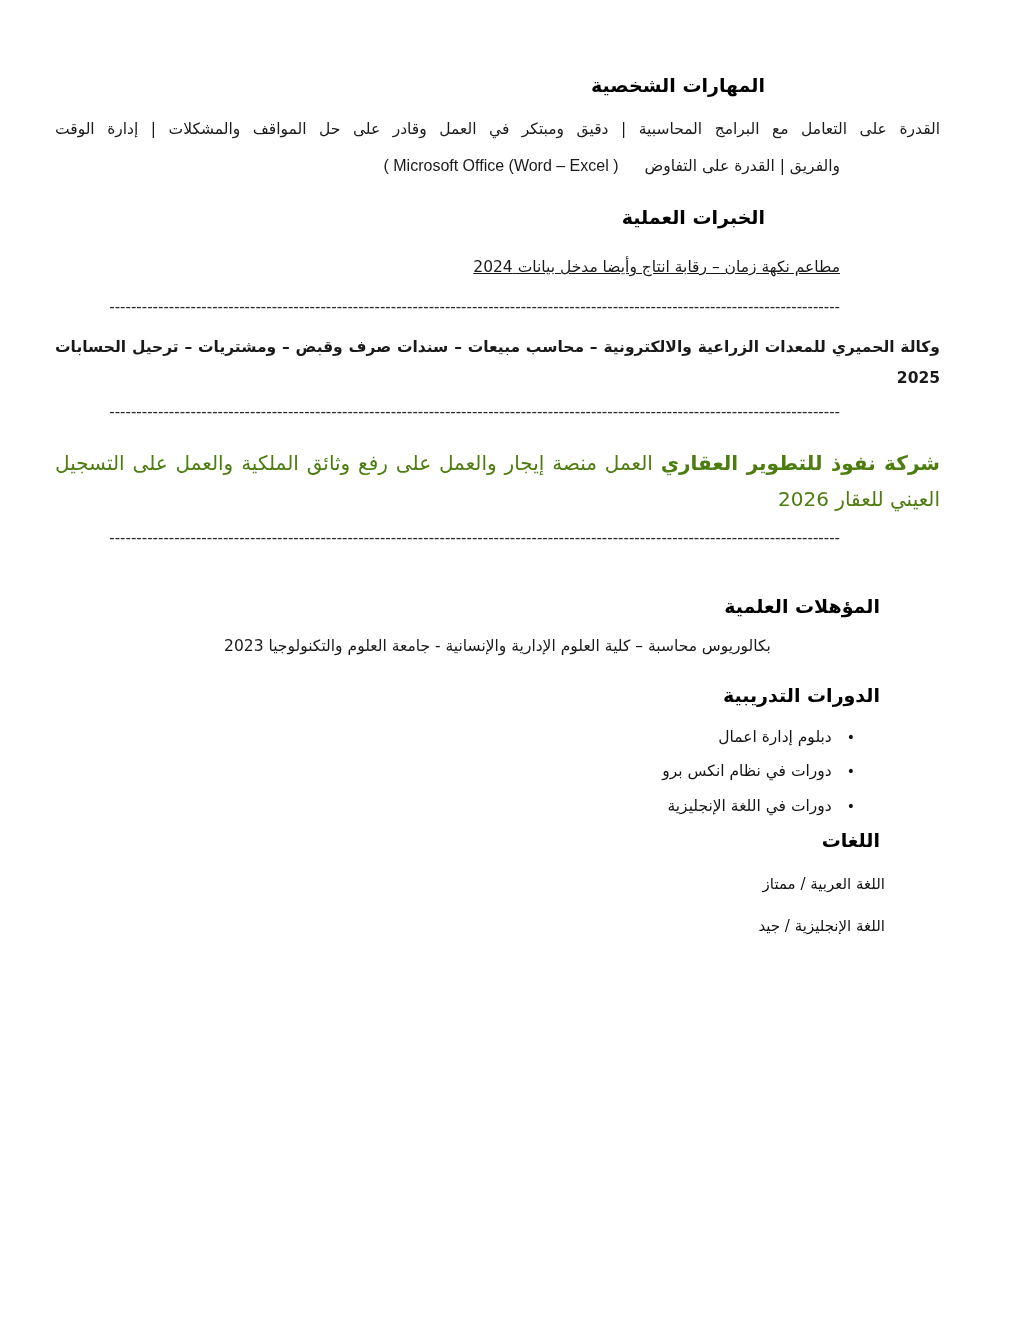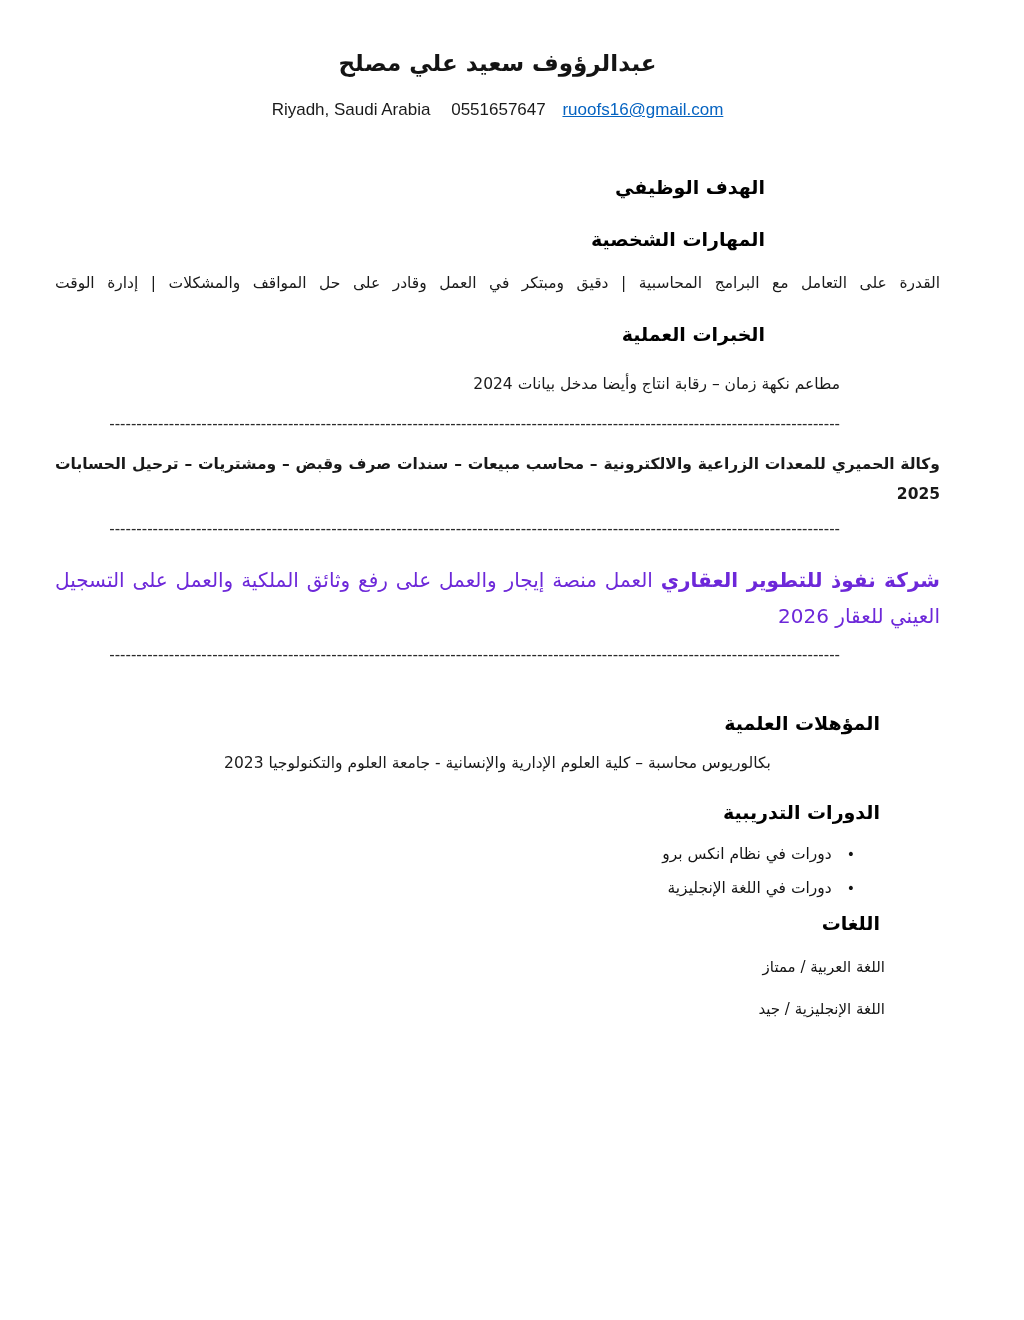--- a/index.html
+++ b/index.html
@@ -65,20 +65,21 @@
     unicode-bidi: embed;
     display: inline-block;
     margin-right: 26px;
     font-family: "Liberation Sans", "DejaVu Sans", sans-serif;
     font-size: 16px;
   }
   .experience-title { margin-top: 26px; }
   .exp-entry1 {
     margin-top: 26px;
     padding-right: 100px;
+    text-decoration: underline;
   }
   .separator {
     margin-top: 17px;
     padding-right: 100px;
     font-size: 15px;
     color: #2a2a2a;
     white-space: nowrap;
     overflow: hidden;
     height: 22px;
   }
@@ -87,21 +88,21 @@
     text-align: justify;
     line-height: 1.95;
     font-weight: bold;
   }
   .sep-2 { margin-top: 10px; }
   .exp-entry3 {
     margin-top: 20px;
     font-size: 20px;
     line-height: 1.8;
     text-align: justify;
-    color: #6d28d9;
+    color: #4d7c0f;
   }
   .exp-entry3 strong { font-weight: 700; }
   .sep-3 { margin-top: 12px; }
   .education-title { margin-top: 44px; }
   .education-body { margin-top: 16px; text-align: center; }
   .courses-title { margin-top: 24px; }
   .bullet-list { margin-top: 20px; padding-right: 85px; }
   .bullet-item { margin-bottom: 12px; font-size: 15.5px; line-height: 1.45; }
   .bullet-mark {
     margin-left: 15px;
@@ -113,56 +114,49 @@
     margin-top: 24px;
     padding-right: 55px;
     font-size: 15px;
   }
 </style>
 </head>
 <body>
 
 <div class="page">
 
-  <header class="doc-header">
-    <h1 class="name">عبدالرؤوف سعيد علي مصلح</h1>
-    <div class="contact">
-      <span class="location">Riyadh, Saudi Arabia</span>
-      <span class="phone">0551657647</span>
-      <a class="email">ruoofs16@gmail.com</a>
-    </div>
-  </header>
 
   <section>
-    <h2 class="section-title indent-lg objective-title">الهدف الوظيفي</h2>
   </section>
 
   <section>
     <h2 class="section-title indent-lg skills-title">المهارات الشخصية</h2>
     <div class="body-text skills-line1">القدرة على التعامل مع البرامج المحاسبية | دقيق ومبتكر في العمل وقادر على حل المواقف والمشكلات |  إدارة الوقت</div>
+    <div class="body-text skills-line2"><span>والفريق | القدرة على التفاوض</span><span class="latin-run">( Microsoft Office  (Word – Excel )</span></div>
   </section>
 
   <section>
     <h2 class="section-title indent-lg experience-title">الخبرات العملية</h2>
     <p class="body-text exp-entry1">مطاعم نكهة زمان – رقابة انتاج وأيضا مدخل بيانات 2024</p>
     <div class="separator sep-1">---------------------------------------------------------------------------------------------------------------------------------------</div>
     <p class="body-text exp-entry2">وكالة الحميري للمعدات الزراعية والالكترونية – محاسب مبيعات – سندات صرف وقبض – ومشتريات – ترحيل الحسابات 2025</p>
     <div class="separator sep-2">---------------------------------------------------------------------------------------------------------------------------------------</div>
     <p class="exp-entry3"><strong>شركة نفوذ للتطوير العقاري</strong><span> العمل منصة إيجار والعمل على رفع وثائق الملكية والعمل على التسجيل العيني للعقار 2026</span></p>
     <div class="separator sep-3">---------------------------------------------------------------------------------------------------------------------------------------</div>
   </section>
 
   <section>
     <h2 class="section-title indent-sm education-title">المؤهلات العلمية</h2>
     <p class="body-text education-body">بكالوريوس محاسبة – كلية العلوم الإدارية والإنسانية - جامعة العلوم والتكنولوجيا 2023</p>
   </section>
 
   <section>
     <h2 class="section-title indent-sm courses-title">الدورات التدريبية</h2>
     <div class="bullet-list">
+      <div class="bullet-item"><span class="bullet-mark">•</span><span>دبلوم إدارة اعمال</span></div>
       <div class="bullet-item"><span class="bullet-mark">•</span><span>دورات في نظام انكس برو</span></div>
       <div class="bullet-item"><span class="bullet-mark">•</span><span>دورات في اللغة الإنجليزية</span></div>
     </div>
   </section>
 
   <section>
     <h2 class="section-title indent-sm languages-title">اللغات</h2>
     <p class="lang-item">اللغة العربية /  ممتاز</p>
     <p class="lang-item">اللغة الإنجليزية  /  جيد</p>
   </section>

